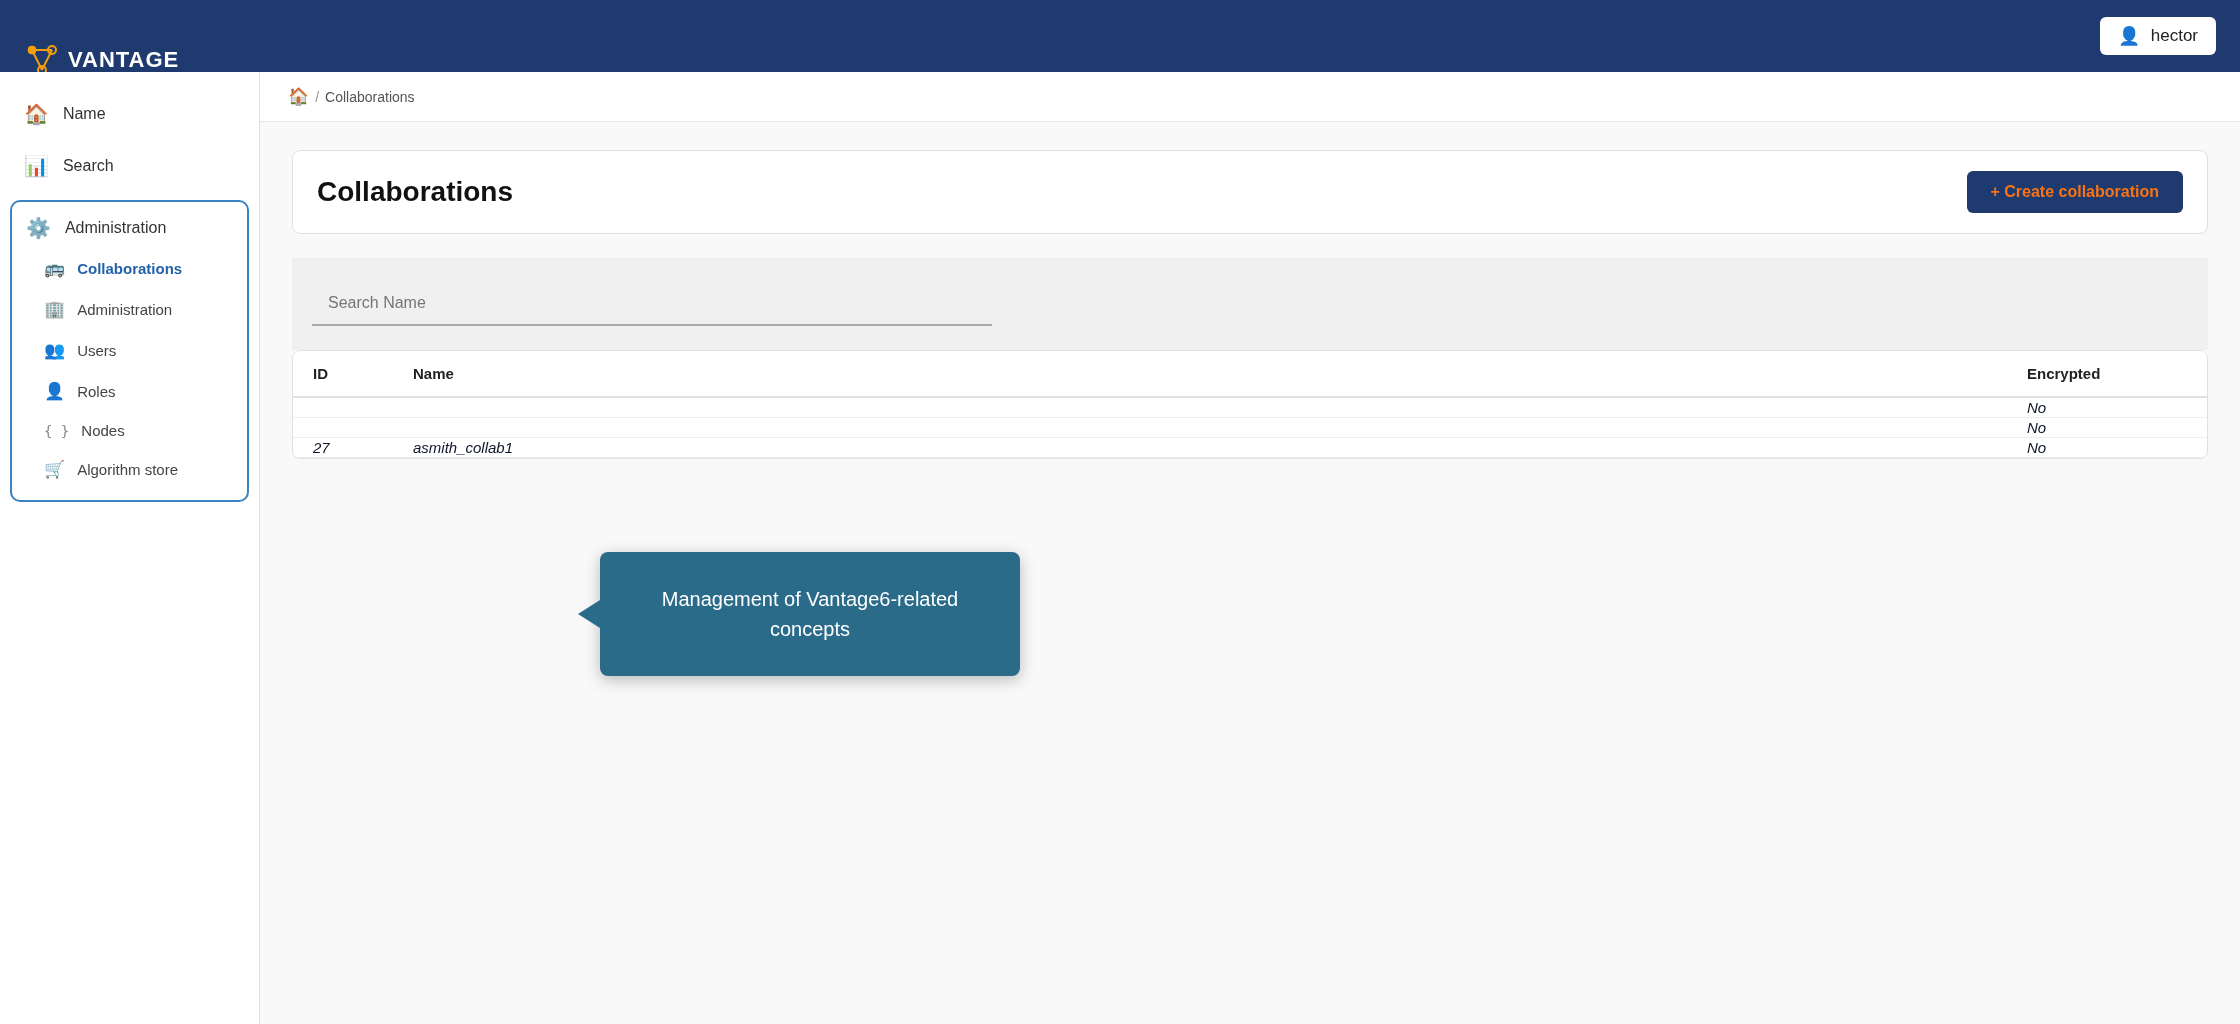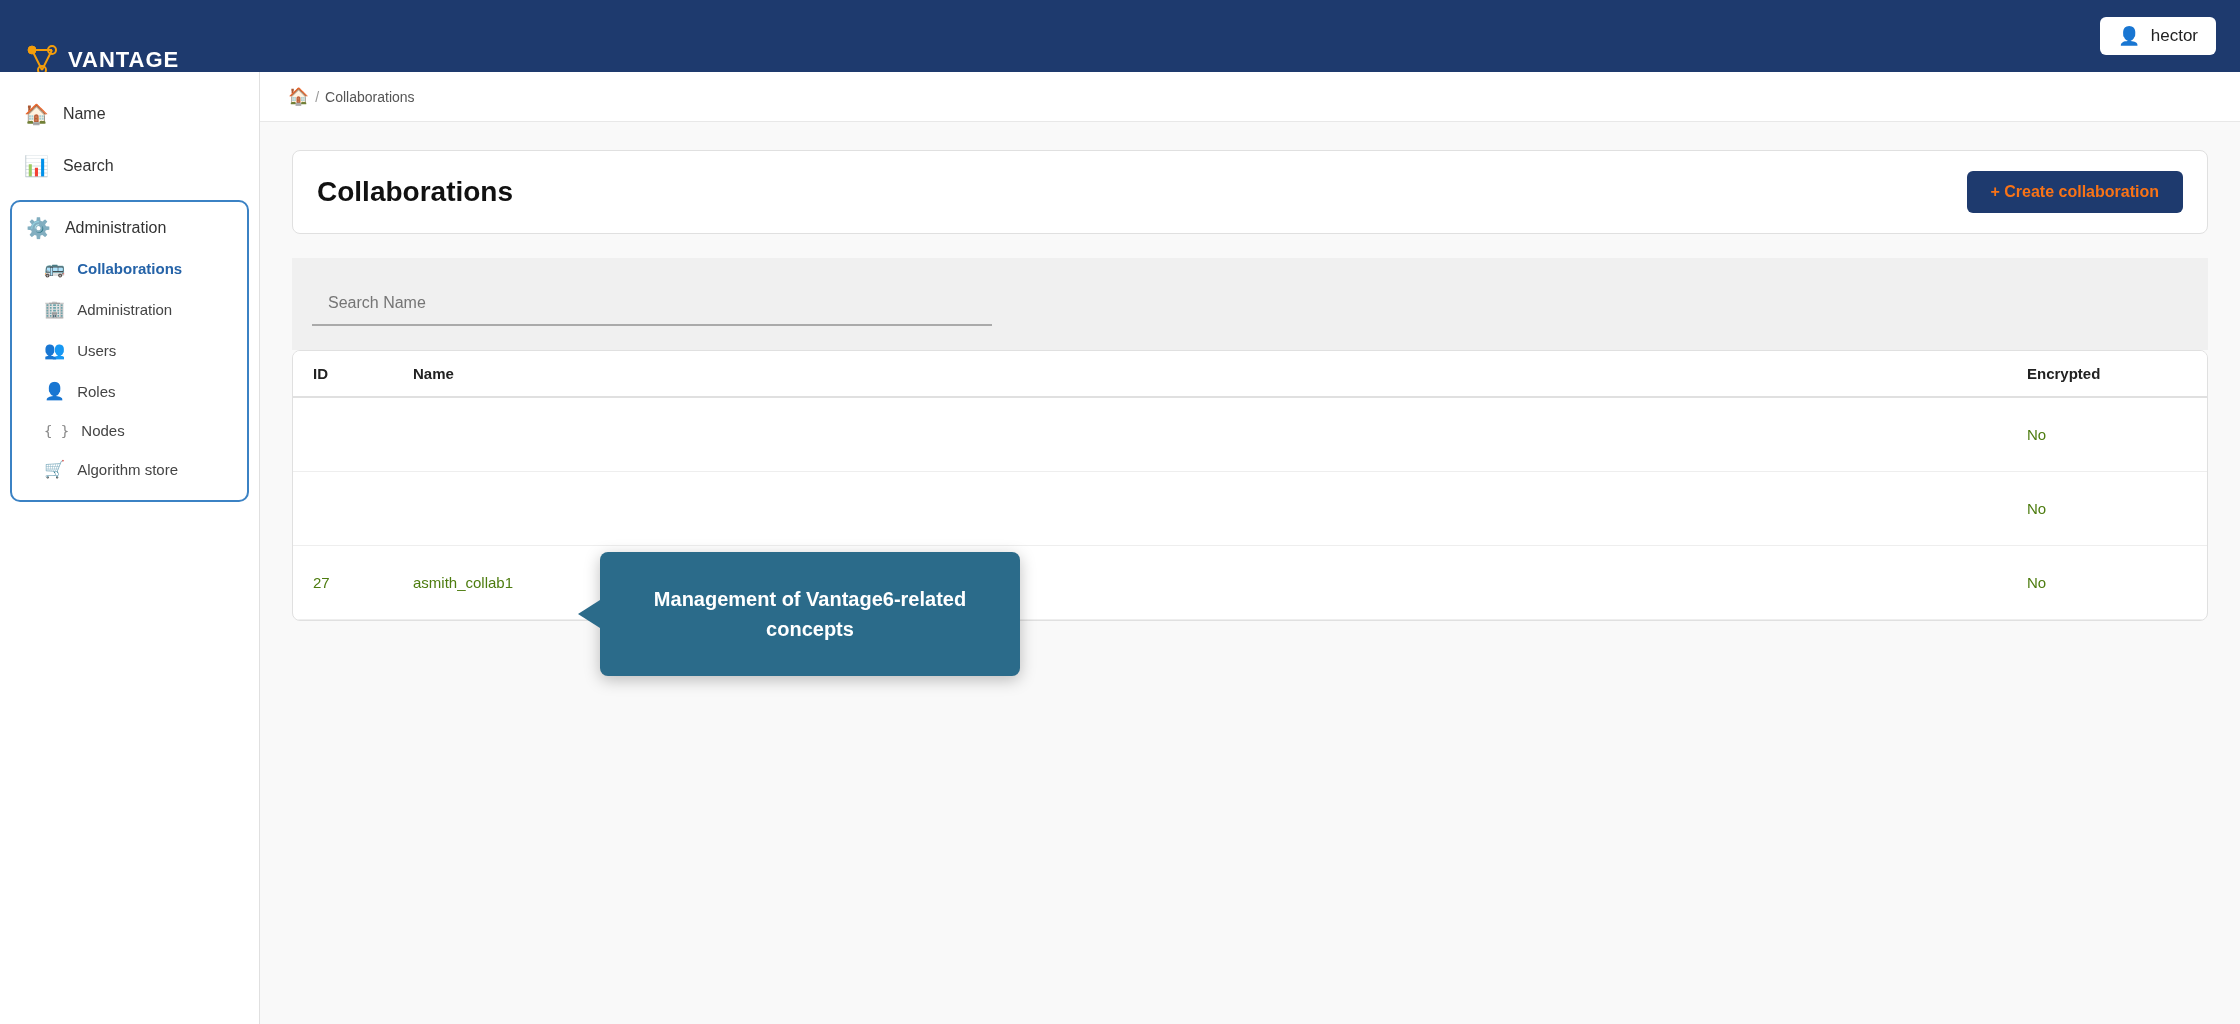--- a/index.html
+++ b/index.html
@@ -187,38 +187,39 @@
       padding: 14px 20px;
       border-bottom: 2px solid #e0e0e0;
       font-weight: 700;
       font-size: 15px;
       color: #222;
       background: white;
     }
     .table-row {
       display: grid;
       grid-template-columns: 100px 1fr 160px;
-      padding: 28px 20px;
+      padding: 1px 20px;
       border-bottom: 1px solid #eeeeee;
       font-size: 15px;
-      color: #4d7c0f;
-      align-items: center;
+      color: #0f172a;
+      align-items: center;
+      font-style: italic;
     }
 
     
     .tooltip-overlay {
       position: absolute;
       left: 340px;
       top: 480px;
       background: #2b6b8a;
       color: white;
       border-radius: 8px;
       padding: 32px 36px;
       font-size: 20px;
-      font-weight: 700;
+      font-weight: 400;
       text-align: center;
       width: 420px;
       line-height: 1.5;
       box-shadow: 0 4px 16px rgba(0,0,0,0.25);
       z-index: 100;
     }
     .tooltip-triangle {
       position: absolute;
       left: -22px;
       top: 50%;

